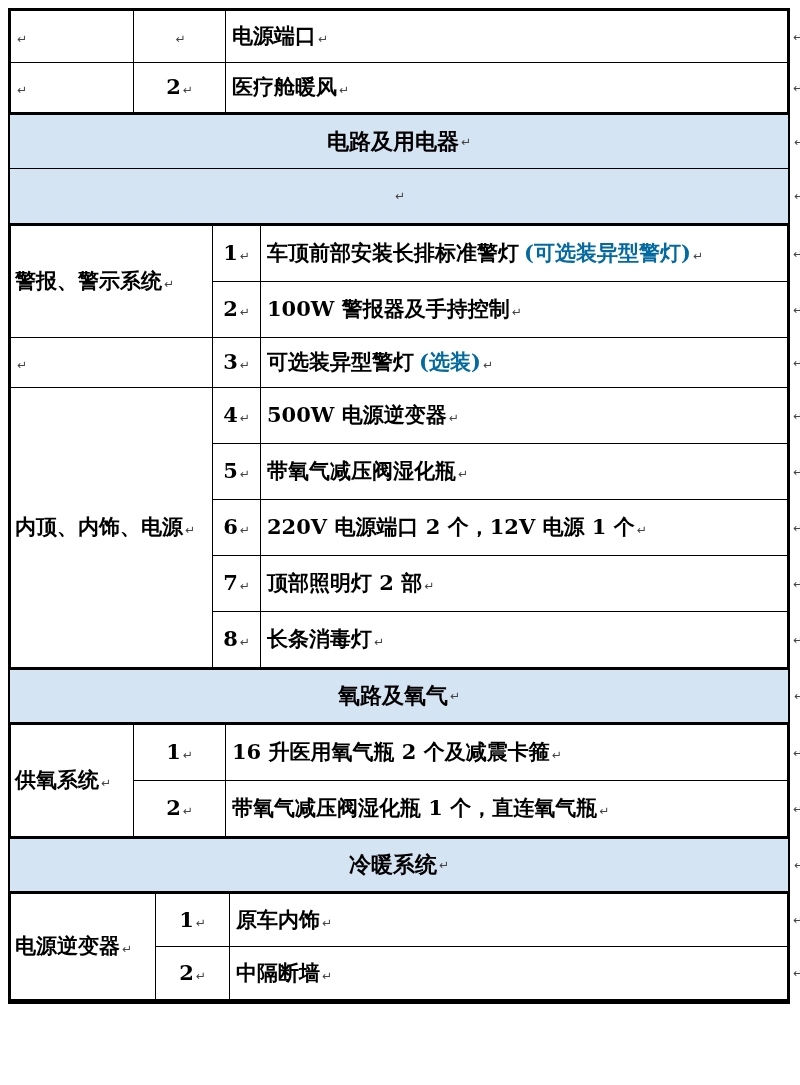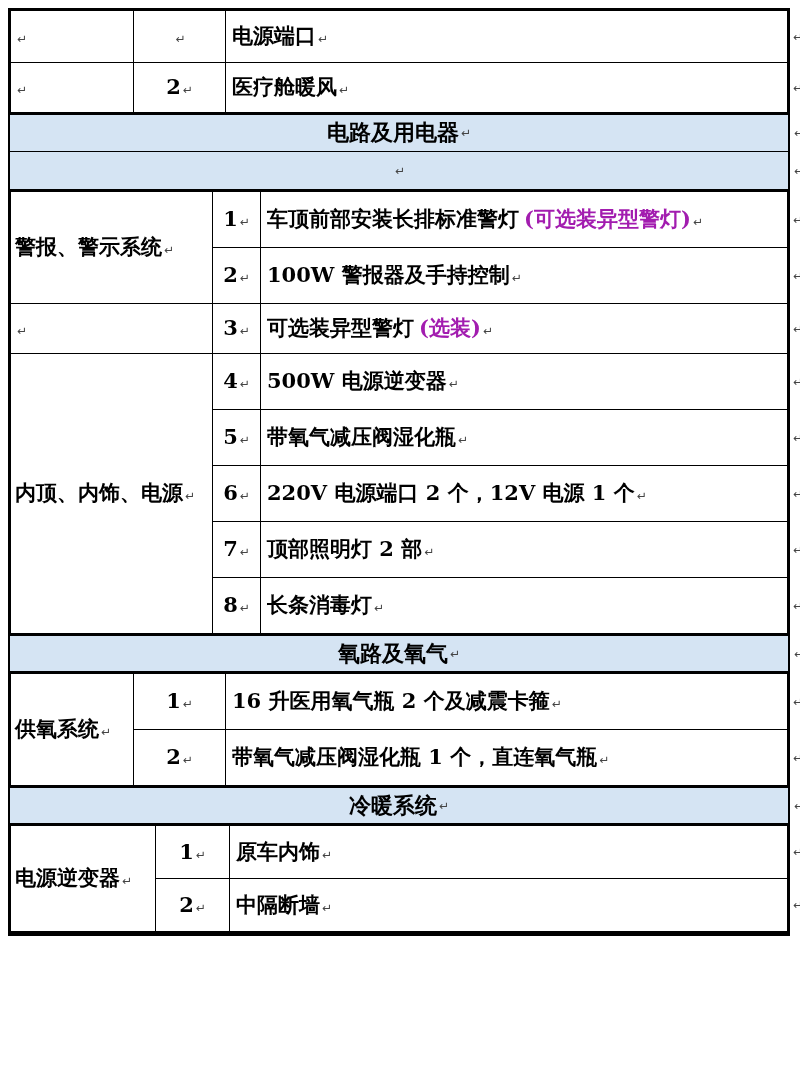--- a/index.html
+++ b/index.html
@@ -8,25 +8,25 @@
   .page { position:relative; width:800px; height:1085px; background:#fff; overflow:hidden; }
   .tbl { position:absolute; left:8px; top:8px; width:782px;
          border:2px solid #000; border-bottom-width:4px; background:#fff; }
   table { width:100%; border-collapse:collapse; table-layout:fixed; }
   td { border:1px solid #000; vertical-align:middle; font-weight:bold;
        font-size:21px; line-height:1.25; position:relative; background:#fff; }
   td.group { padding-left:4px; text-align:left; }
   td.num   { text-align:center; }
   td.item  { padding-left:6px; text-align:left; }
   .t { display:inline; }
-  .red { color:#a21caf; margin-left:5px; }
+  .red { color:#0369a1; margin-left:5px; }
   .pm { font-family:"DejaVu Sans","Liberation Sans",sans-serif; font-weight:normal;
         font-size:12px; color:#444; margin-left:2px; vertical-align:baseline; }
   .pm-out { position:absolute; right:-16px; top:50%; transform:translateY(-50%); margin:0; }
-  .blue-row { position:relative; background:#d5e4f3; height:39px;
+  .blue-row { position:relative; background:#d5e4f3; height:56px;
               display:flex; align-items:center; justify-content:center;
               font-weight:bold; font-size:22px;
               border-top:2px solid #000; border-bottom:2px solid #000; }
   .blue-row.thin-bottom { border-bottom:1px solid #000; }
   .blue-row.no-top { border-top:none; }
   .blue-row.empty { justify-content:center; }
   
   .secA tr.r0 td { height:52px; }
   .secA tr.r1 td { height:58px; }
   .secA tr.r2 td { height:50px; }

